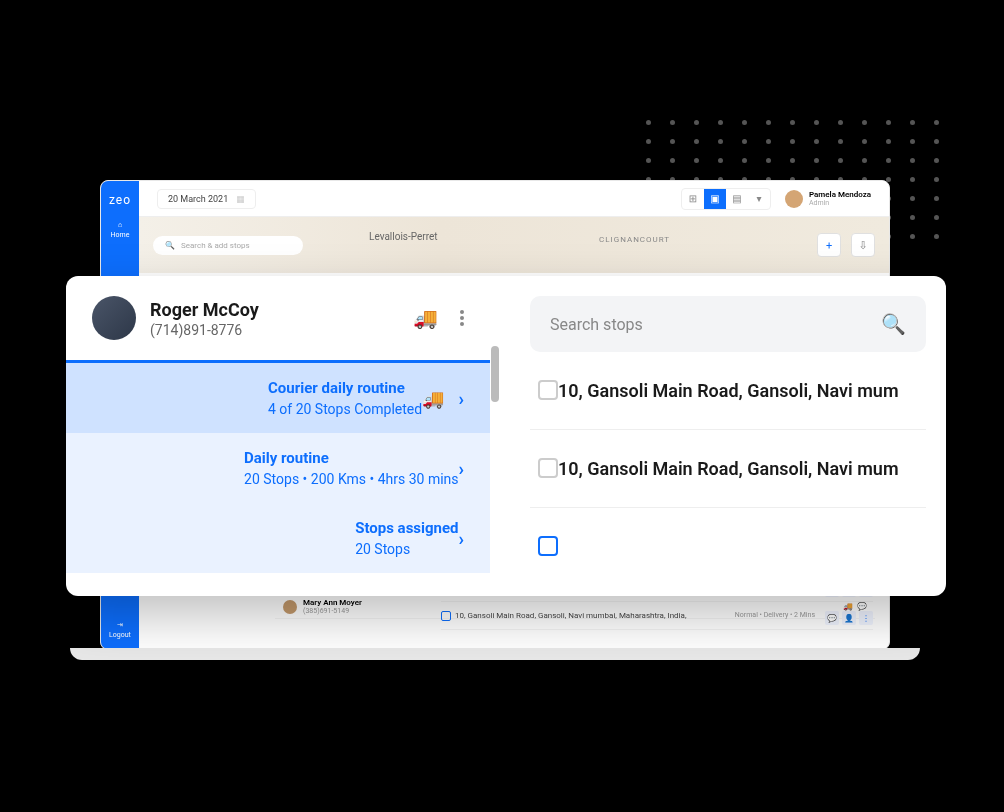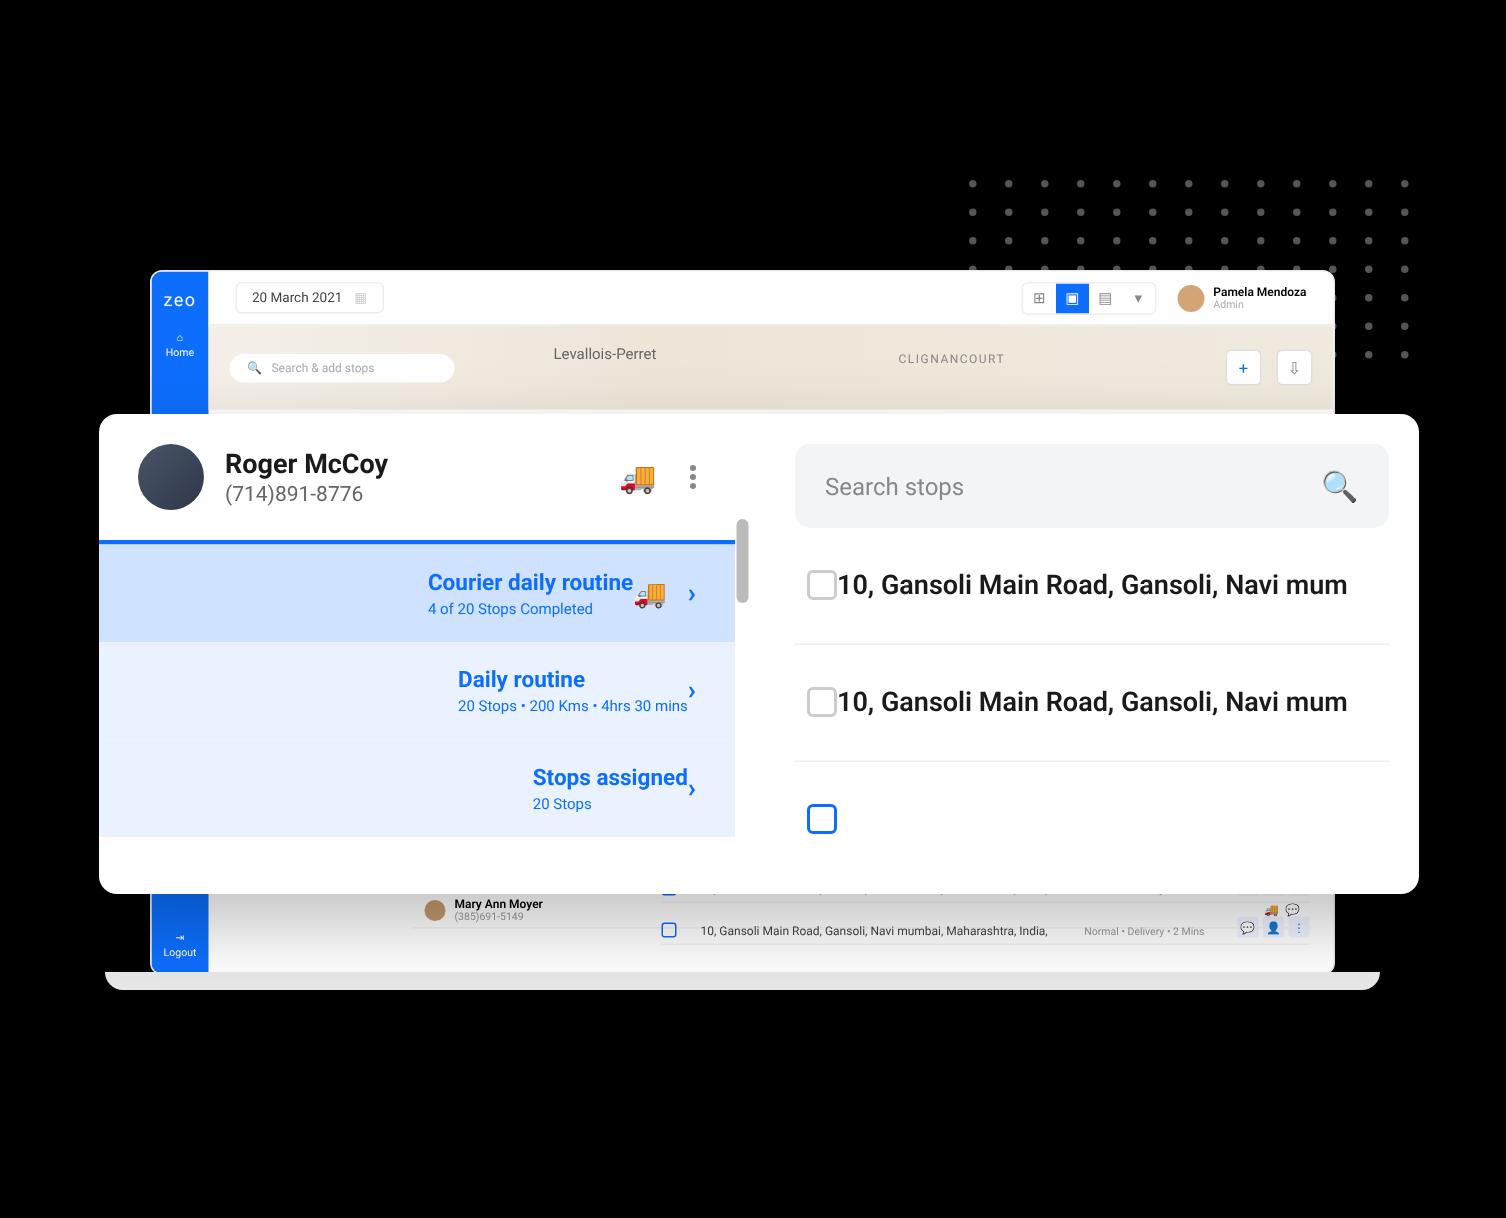--- a/index.html
+++ b/index.html
@@ -25,21 +25,21 @@
 .map-strip::before{content:"Levallois-Perret";position:absolute;left:230px;top:14px;font-size:10px;color:#666}
 .map-strip::after{content:"CLIGNANCOURT";position:absolute;left:460px;top:18px;font-size:8px;color:#888;letter-spacing:1px}
 .search-stops-small{background:#fff;border-radius:14px;padding:5px 12px;font-size:8px;color:#aaa;display:flex;align-items:center;gap:6px;width:150px}
 .map-btn{width:24px;height:24px;background:#fff;border:1px solid #e0e0e0;border-radius:4px;display:flex;align-items:center;justify-content:center;font-size:11px;color:#0d6efd;cursor:pointer}
 .bg-list{position:absolute;left:174px;right:14px;top:390px;height:60px;background:#fff}
 .bg-user{display:flex;align-items:center;gap:6px;padding:3px 8px;border-bottom:1px solid #f4f4f4;font-size:8px}
 .bg-user .uav{width:14px;height:14px;border-radius:50%;background:#c49a6c}
 .bg-user .unm{font-weight:600}
 .bg-user .uph{color:#999;font-size:7px}
 .bg-user .uic{margin-left:auto;display:flex;gap:4px}
-.bg-stop{position:absolute;left:340px;right:16px;display:flex;align-items:flex-end;gap:16px;padding:4px 0;font-size:8px;color:#444;border-bottom:1px solid #f4f4f4}
+.bg-stop{position:absolute;left:340px;right:16px;display:flex;align-items:flex-start;gap:4px;padding:4px 0;font-size:8px;color:#444;border-bottom:1px solid #f4f4f4}
 .bg-stop .chk{width:10px;height:10px;border:1px solid #0d6efd;border-radius:2px}
 .bg-stop .meta{margin-left:auto;color:#999;font-size:7px}
 .bg-stop .icns{display:flex;gap:3px;margin-left:6px}
 .bg-stop .icns span{width:14px;height:14px;background:#f0f4ff;border-radius:2px;display:flex;align-items:center;justify-content:center;font-size:8px;color:#0d6efd}
 .laptop-base{position:absolute;left:70px;top:648px;width:850px;height:12px;background:#e8e8e8;border-radius:0 0 20px 20px}
 .logout-area{position:absolute;left:0;bottom:10px;width:38px;display:flex;flex-direction:column;align-items:center;font-size:7px;color:#fff;gap:2px}
 
 
 .overlay{position:absolute;left:66px;top:276px;width:880px;height:320px;background:rgba(0,0,0,0);display:flex;border-radius:12px;overflow:hidden;box-shadow:0 20px 50px rgba(0,0,0,0.25)}
 .ov-left{width:424px;background:#fff;display:flex;flex-direction:column;position:relative}
@@ -48,21 +48,21 @@
 .driver-info{flex:1}
 .driver-name{font-size:18px;font-weight:700;color:#1a1a1a}
 .driver-phone{font-size:14px;color:#666;margin-top:2px}
 .truck-ico{font-size:20px;color:#f59e0b;margin-right:8px}
 .dots-v{display:flex;flex-direction:column;gap:2px;cursor:pointer}
 .dots-v span{width:4px;height:4px;background:#888;border-radius:50%}
 .tab-ind{height:3px;background:#0d6efd;margin:0 0 0 0}
 .route-item{padding:16px 26px;display:flex;align-items:center;justify-content:flex-end;cursor:pointer}
 .route-item.active{background:#cfe2ff}
 .route-item .lbl{font-size:15px;font-weight:700;color:#0d6efd}
-.route-item .sub{font-size:10px;color:#0d6efd;margin-top:4px}
+.route-item .sub{font-size:14px;color:#0d6efd;margin-top:4px}
 .route-item .ricons{display:flex;align-items:center;gap:14px}
 .chev{font-size:18px;color:#0d6efd;font-weight:700}
 .truck2{font-size:18px;color:#0d6efd}
 .ov-scroll{width:10px;background:#fff;position:relative}
 .ov-scroll .thumb{position:absolute;top:70px;width:8px;height:56px;background:#bbb;border-radius:4px;left:1px}
 .ov-right{flex:1;background:#fff;padding:20px 20px 0 30px;display:flex;flex-direction:column}
 .search-big{background:#f3f4f6;border-radius:10px;padding:16px 20px;display:flex;align-items:center;justify-content:space-between}
 .search-big span{font-size:16px;color:#888}
 .search-big .mag{font-size:20px;color:#666}
 .stop-row{display:flex;align-items:flex-start;padding:28px 8px;border-bottom:1px solid #eee;cursor:pointer}

